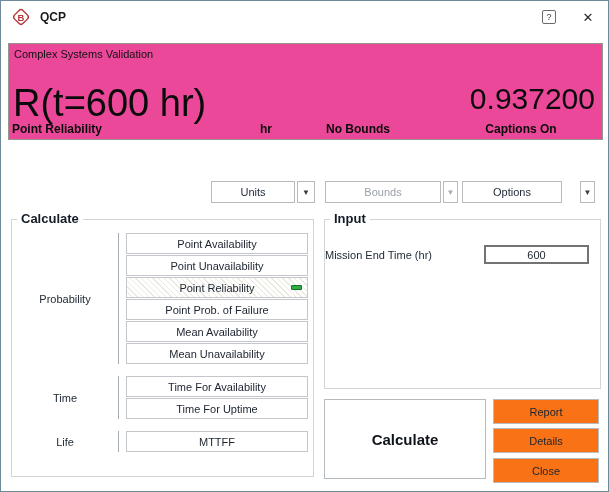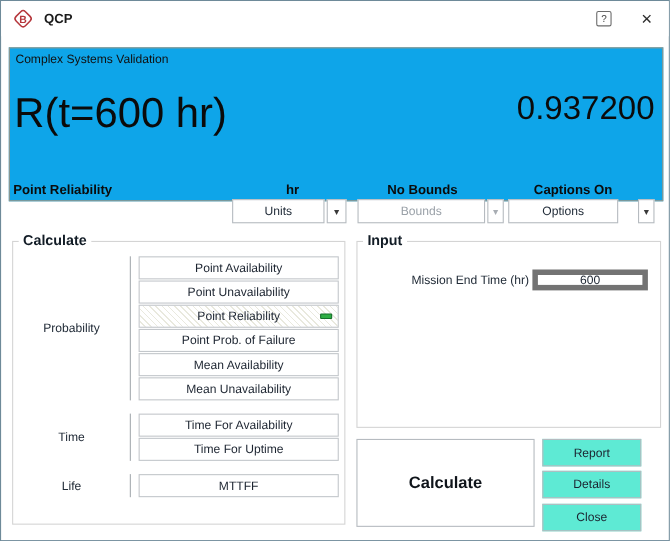--- a/index.html
+++ b/index.html
@@ -37,41 +37,41 @@
   .close-button {
     position: absolute; right: 12px; top: 8px;
     width: 16px; height: 16px;
     font-size: 13px; color: #2b2b2b;
     display: flex; align-items: center; justify-content: center;
     background: #fff; border: none; cursor: default;
   }
 
   
   .results-panel {
-    position: absolute; left: 7px; top: 42px; width: 595px; height: 140px;
-    background: #0ea5e9;
+    position: absolute; left: 7px; top: 42px; width: 595px; height: 97px;
+    background: #ec4899;
     border: 1px solid #95978a;
   }
   .results-header {
     position: absolute; left: 5px; top: 4px;
     font-size: 11px; color: #111;
   }
   .results-expression {
     position: absolute; left: 4px; top: 40px;
     font-size: 38px; color: #0b0b0b; line-height: 1;
     letter-spacing: 0px;
   }
   .results-value {
     position: absolute; right: 7px; top: 40px;
     font-size: 30px; color: #0b0b0b; line-height: 1;
   }
   .caption { position: absolute; bottom: 3px; font-size: 12px; font-weight: bold; color: #0b0b0b; }
   .caption-metric   { left: 3px; }
   .caption-units    { left: 203px; width: 108px; text-align: center; }
-  .caption-bounds   { left: 317px; width: 116px; text-align: center; }
+  .caption-bounds   { left: 317px; width: 116px; }
   .caption-captions { left: 454px; width: 116px; text-align: center; }
 
   
   .split-main, .split-arrow {
     position: absolute; top: 180px; height: 22px;
     background: #fff; border: 1px solid #b6bbc0;
     font-size: 11px; color: #1d2835;
     display: flex; align-items: center; justify-content: center;
     cursor: default;
   }
@@ -115,43 +115,43 @@
   .calc-btn.selected {
     background: repeating-linear-gradient(45deg, #ffffff 0px, #ffffff 3px, #e9e9de 3px, #e9e9de 4px);
   }
   .selected-indicator {
     position: absolute; right: 5px; top: 7px;
     width: 11px; height: 5px;
     background: #2fae44; border: 1px solid #15712a; border-radius: 1px;
   }
 
   .input-row {
-    display: flex; align-items: center; justify-content: flex-end;
+    display: flex; align-items: center; justify-content: space-between;
     padding: 25px 11px 0 0; gap: 3px;
   }
   .input-label { font-size: 11px; color: #222c38; }
   .mission-input {
     width: 105px; height: 19px;
-    border: 5px solid #737373;
+    border: 2px solid #737373;
     font-family: "Liberation Sans", sans-serif;
     font-size: 11px; color: #1c2430; text-align: center;
     background: #fff;
   }
 
   
   .big-calculate {
     position: absolute; left: 323px; top: 398px; width: 162px; height: 80px;
     background: #fff; border: 1px solid #b6bbc0;
     font-family: "Liberation Sans", sans-serif;
     font-size: 15px; font-weight: bold; color: #0f141a;
     cursor: default;
   }
   .side-btn {
-    position: absolute; left: 492px; width: 90px; height: 25px;
-    background: #5eead4; border: 1px solid #b6bbc0;
+    position: absolute; left: 492px; width: 106px; height: 25px;
+    background: #f97316; border: 1px solid #b6bbc0;
     font-family: "Liberation Sans", sans-serif;
     font-size: 11px; color: #1c2430;
     cursor: default;
   }
   .report-btn  { top: 398px; }
   .details-btn { top: 427px; }
   .closea-btn  { top: 457px; }
 </style>
 </head>
 <body>

